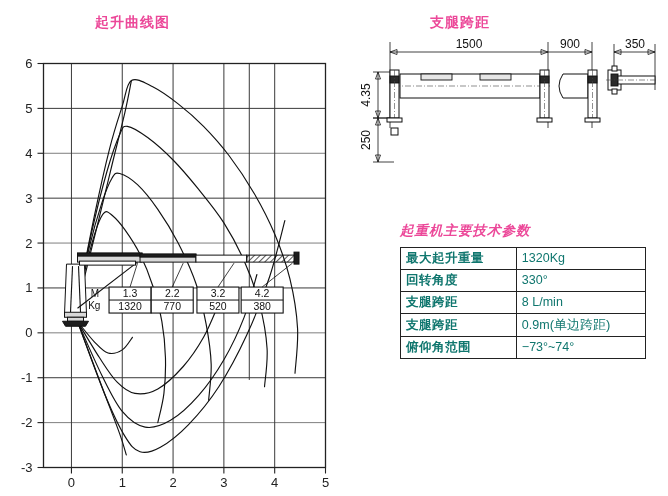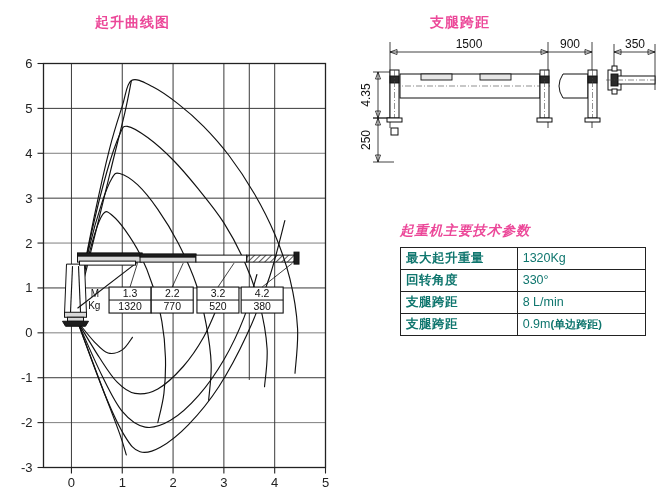--- a/index.html
+++ b/index.html
@@ -71,21 +71,21 @@
     border:1px solid #222;
     padding:1px 5px;
     font-size:12.5px;
     height:19px;
     line-height:19px;
     white-space:nowrap;
     color:#0f766e;
   }
   #spec-table td.k{width:112px;font-weight:700;letter-spacing:0.5px;}
   #spec-table td.v{width:126px;margin-left:12px;}
-  #spec-table .small-note{font-size:11px;font-weight:700;}
+  #spec-table .small-note{font-size:13px;font-weight:400;}
 </style>
 </head>
 <body>
 
 <div class="title" id="chart-title">起升曲线图</div>
 
 <div class="title" id="outrigger-title">支腿跨距</div>
 
 <div class="title" id="table-title">起重机主要技术参数</div>
 
@@ -307,14 +307,18 @@
         <td class="v">330°</td>
       </tr>
       <tr>
         <td class="k">支腿跨距</td>
         <td class="v">8 L/min</td>
       </tr>
       <tr>
         <td class="k">支腿跨距</td>
         <td class="v">0.9m<span class="small-note">(单边跨距)</span></td>
       </tr>
+      <tr>
+        <td class="k">俯仰角范围</td>
+        <td class="v">−73°~74°</td>
+      </tr>
     </tbody>
 </table>
 
 </body></html>

